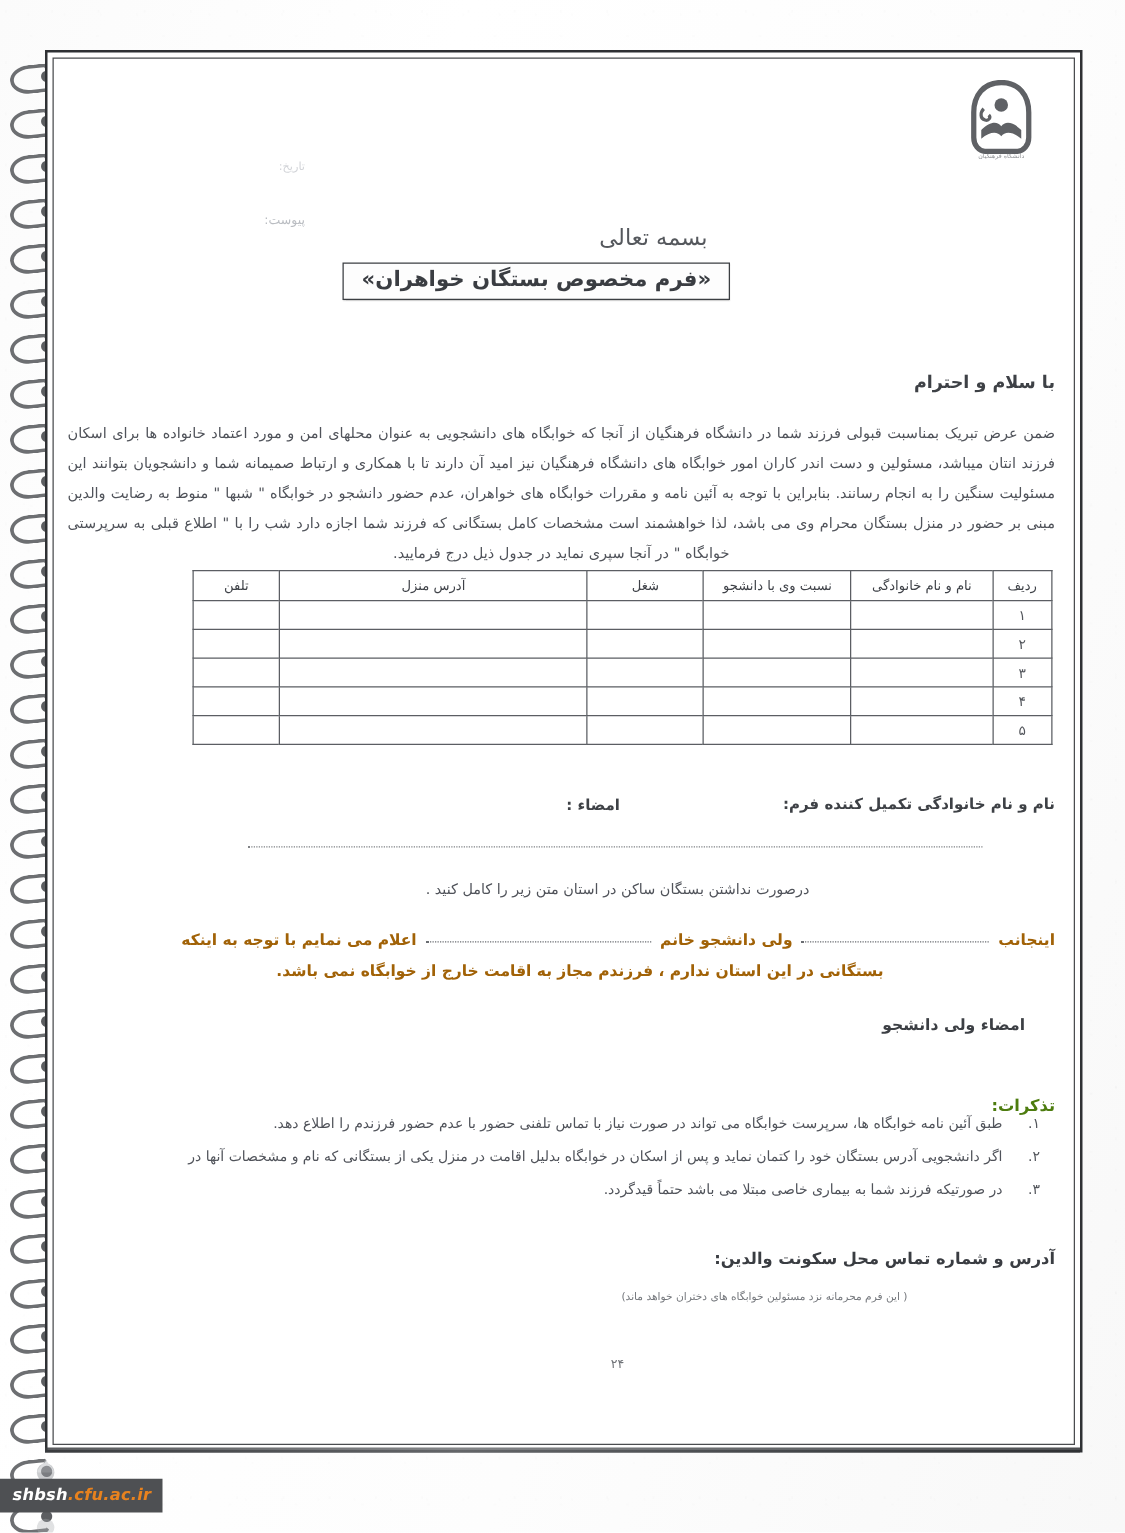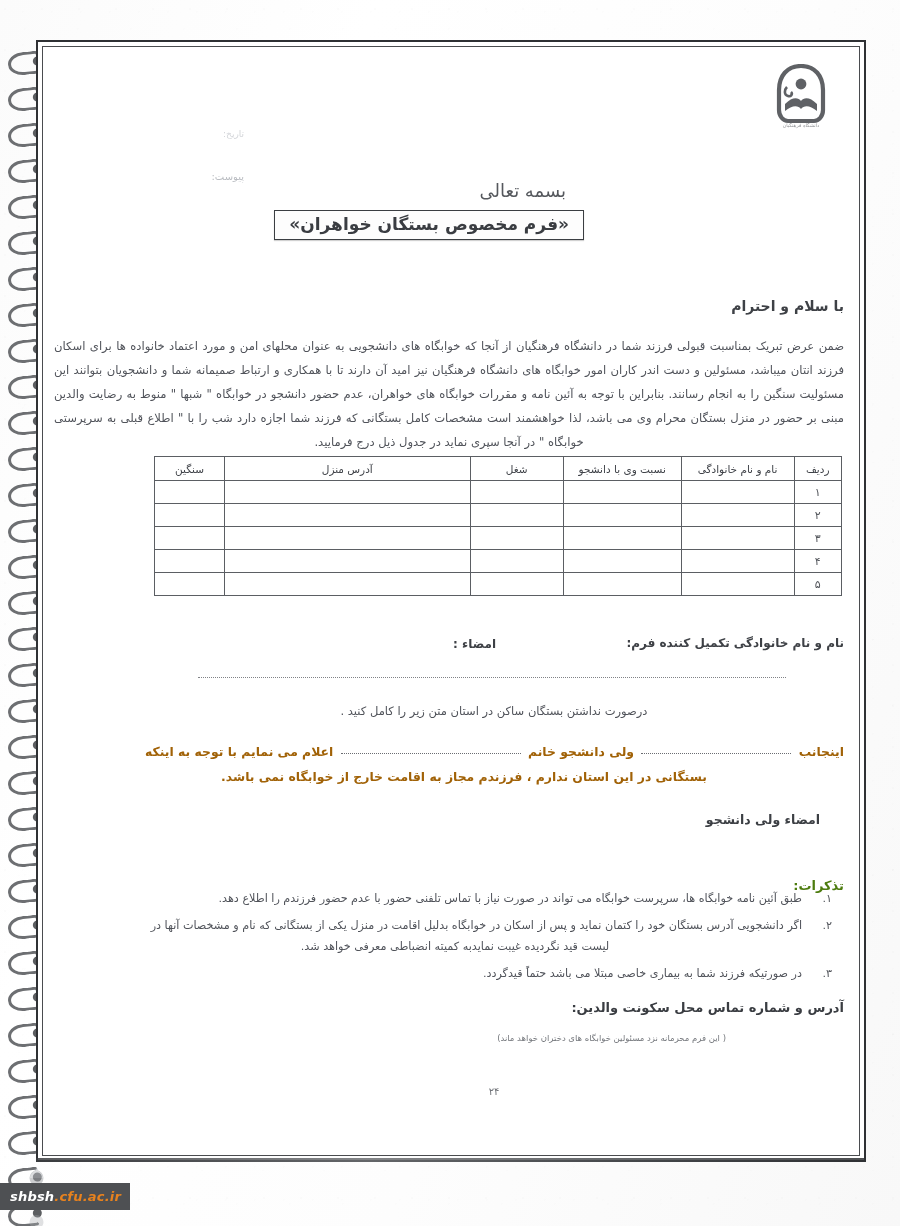--- a/index.html
+++ b/index.html
@@ -348,21 +348,21 @@
   <div class="body-para">ضمن عرض تبریک بمناسبت قبولی فرزند شما در دانشگاه فرهنگیان از آنجا که خوابگاه های دانشجویی به عنوان محلهای امن و مورد اعتماد خانواده ها برای اسکان فرزند انتان میباشد، مسئولین و دست اندر کاران امور خوابگاه های دانشگاه فرهنگیان نیز امید آن دارند تا با همکاری و ارتباط صمیمانه شما و دانشجویان بتوانند این مسئولیت سنگین را به انجام رسانند. بنابراین با توجه به آئین نامه و مقررات خوابگاه های خواهران، عدم حضور  دانشجو در خوابگاه " شبها " منوط به رضایت والدین مبنی بر حضور در منزل بستگان محرام وی می باشد، لذا خواهشمند است مشخصات کامل بستگانی که فرزند شما اجازه دارد شب را با " اطلاع قبلی به سرپرستی خوابگاه " در آنجا سپری نماید در جدول ذیل درج فرمایید.</div>
 
   <table class="rel-table">
     <thead>
       <tr>
         <th class="c-radif">ردیف</th>
         <th class="c-name">نام و نام خانوادگی</th>
         <th class="c-rel">نسبت وی با دانشجو</th>
         <th class="c-job">شغل</th>
         <th class="c-addr">آدرس منزل</th>
-        <th class="c-tel">سنگین</th>
+        <th class="c-tel">تلفن</th>
       </tr>
     </thead>
     <tbody id="rel-body">
         <tr>
           <td class="c-radif rownum">۱</td>
           <td class="c-name"></td>
           <td class="c-rel"></td>
           <td class="c-job"></td>
           <td class="c-addr"></td>
           <td class="c-tel"></td>
@@ -422,21 +422,21 @@
   <div class="sig-student">امضاء ولی دانشجو</div>
 
   <div class="notes-title">تذکرات:</div>
   <div class="notes" id="notes-list">
       <div class="note-item">
         <span class="note-num">۱.</span>
         <span class="note-text"><span>طبق آئین نامه خوابگاه ها، سرپرست خوابگاه می تواند در صورت نیاز با تماس تلفنی حضور با عدم حضور فرزندم را اطلاع دهد.</span></span>
       </div>
       <div class="note-item">
         <span class="note-num">۲.</span>
-        <span class="note-text"><span>اگر دانشجویی آدرس بستگان خود را کتمان نماید و پس از اسکان در خوابگاه بدلیل اقامت در منزل یکی از بستگانی که نام و مشخصات آنها در</span><span class="l2">لیست قید نگردیده غیبت نمایدبه کمیته انضباطی معرفی خواهد شد.</span></span>
+        <span class="note-text"><span>اگر دانشجویی آدرس بستگان خود را کتمان نماید و پس از اسکان در خوابگاه بدلیل اقامت در منزل یکی از بستگانی که نام و مشخصات آنها در</span></span>
       </div>
       <div class="note-item">
         <span class="note-num">۳.</span>
         <span class="note-text"><span>در صورتیکه فرزند شما به بیماری خاصی مبتلا می باشد حتماً قیدگردد.</span></span>
       </div>
     </div>
 
   <div class="addr-title">آدرس و شماره تماس محل سکونت والدین:</div>
   <div class="privacy-note">( این فرم محرمانه نزد مسئولین خوابگاه های دختران خواهد ماند)</div>
 

